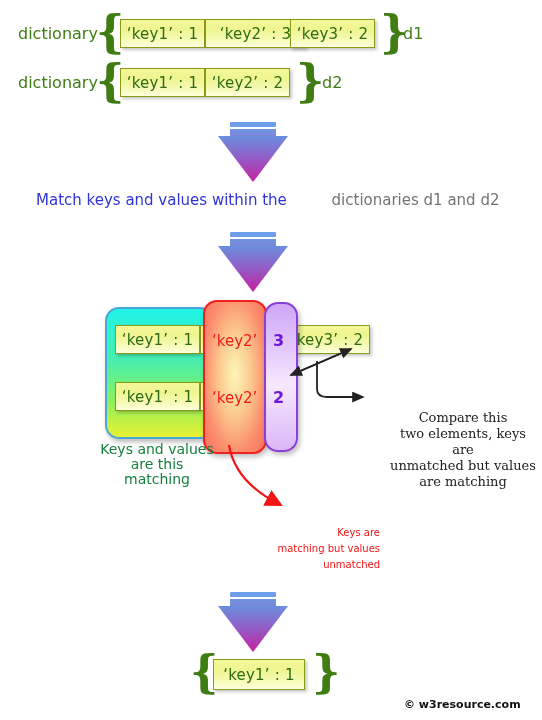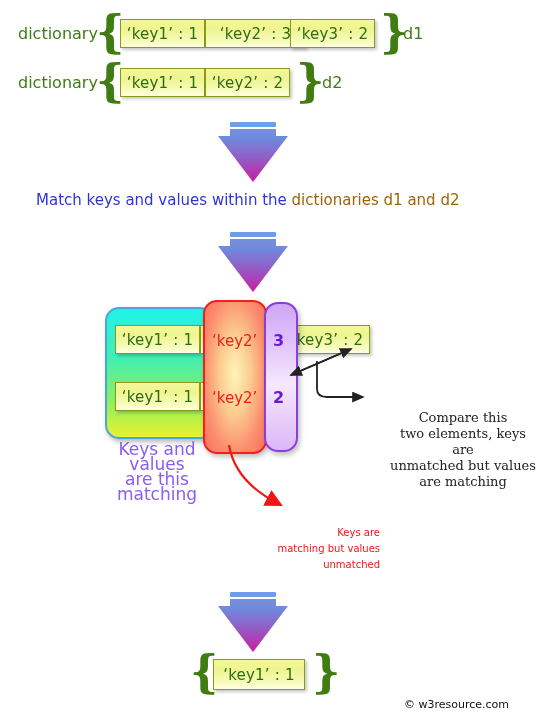--- a/index.html
+++ b/index.html
@@ -82,43 +82,43 @@
   }
   .mval-purple{
     color:#6a19d8;
     font-size:16px;
     font-weight:bold;
   }
   .colon{color:#2f6b16;font-size:15px;}
 
   
   .txt-teal{
-    color:#8b5cf6;
-    font-size:17px;
+    color:#15803d;
+    font-size:14px;
     line-height:15px;
     text-align:center;
   }
   .txt-red{
     color:#f51414;
     font-size:10px;
     line-height:16px;
     text-align:right;
   }
   .txt-black{
     color:#222;
     font-size:13px;
     line-height:16px;
     text-align:center;
     font-family:"DejaVu Serif", serif;
   }
   .txt-blue{color:#2f34d8;font-size:15px;}
-  .txt-green{color:#a16207;font-size:15px;}
+  .txt-green{color:#737373;font-size:15px;margin-left:40px;}
 
   .footer{
-    color:#111;font-size:11px;font-weight:normal;
+    color:#111;font-size:11px;font-weight:bold;
     font-family:"DejaVu Sans", sans-serif;
   }
 </style>
 </head>
 <body>
 
 <div class="abs lbl-dict" style="left:18px;top:24px;">dictionary</div>
 <div class="abs brace" style="left:96px;top:10px;font-size:44px;">{</div>
 <div class="abs cell" style="left:120px;top:19px;width:85px;height:29px;">‘key1’ : 1</div>
 <div class="abs cell" style="left:205px;top:19px;width:101px;height:29px;">‘key2’ : 3</div>

